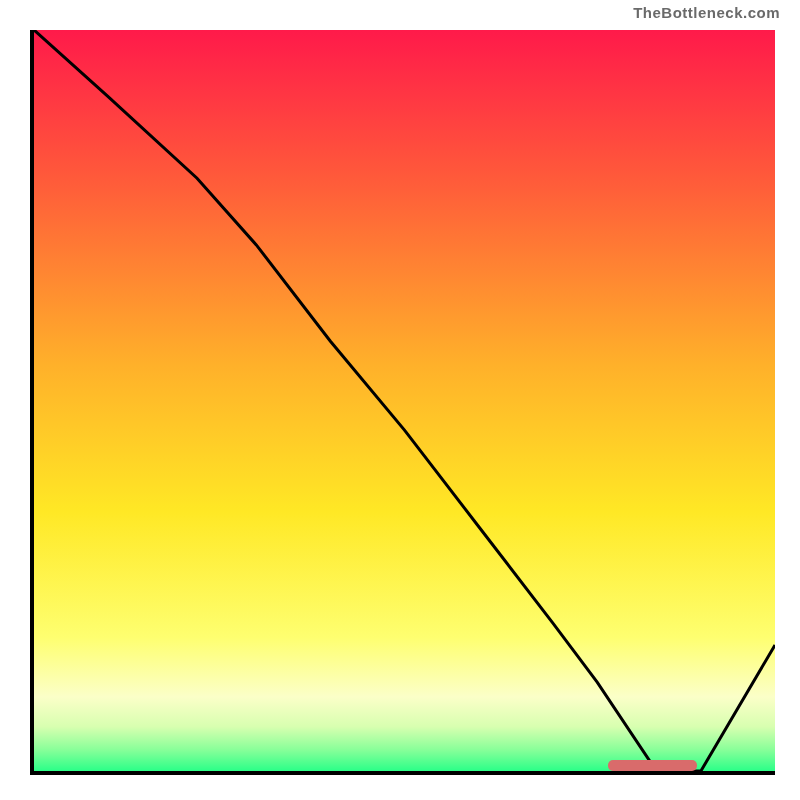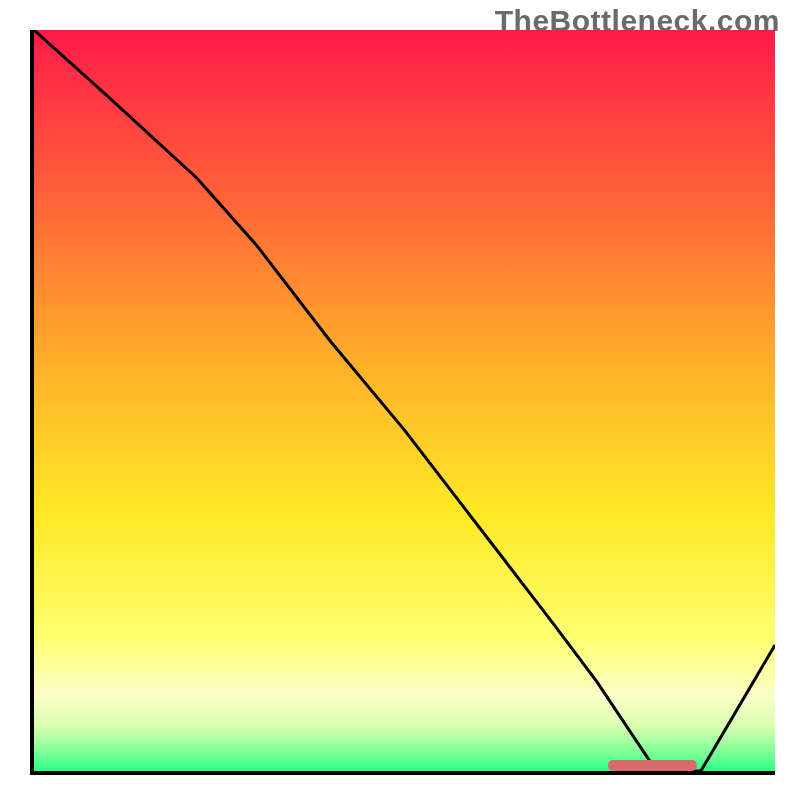--- a/index.html
+++ b/index.html
@@ -8,21 +8,21 @@
     height: 800px;
     background: #ffffff;
     position: relative;
     font-family: Arial, sans-serif;
     overflow: hidden;
   }
   .watermark {
     position: absolute;
     top: 4px;
     right: 20px;
-    font-size: 30px;
+    font-size: 15px;
     font-weight: bold;
     color: #6a6a6a;
     letter-spacing: 0.5px;
   }
   .plot-area {
     position: absolute;
     left: 30px;
     top: 30px;
     width: 745px;
     height: 745px;

